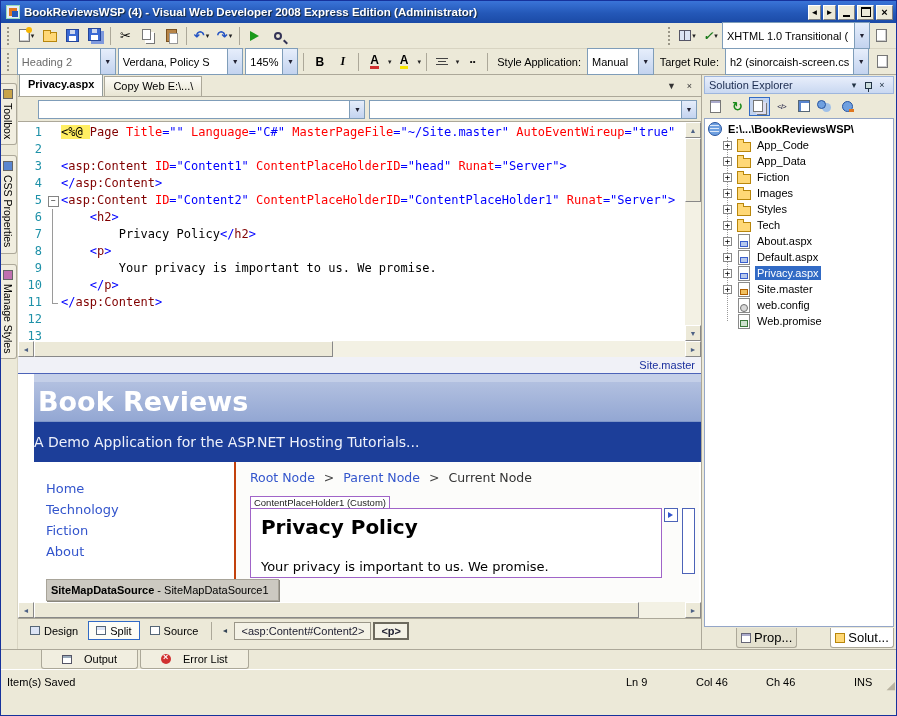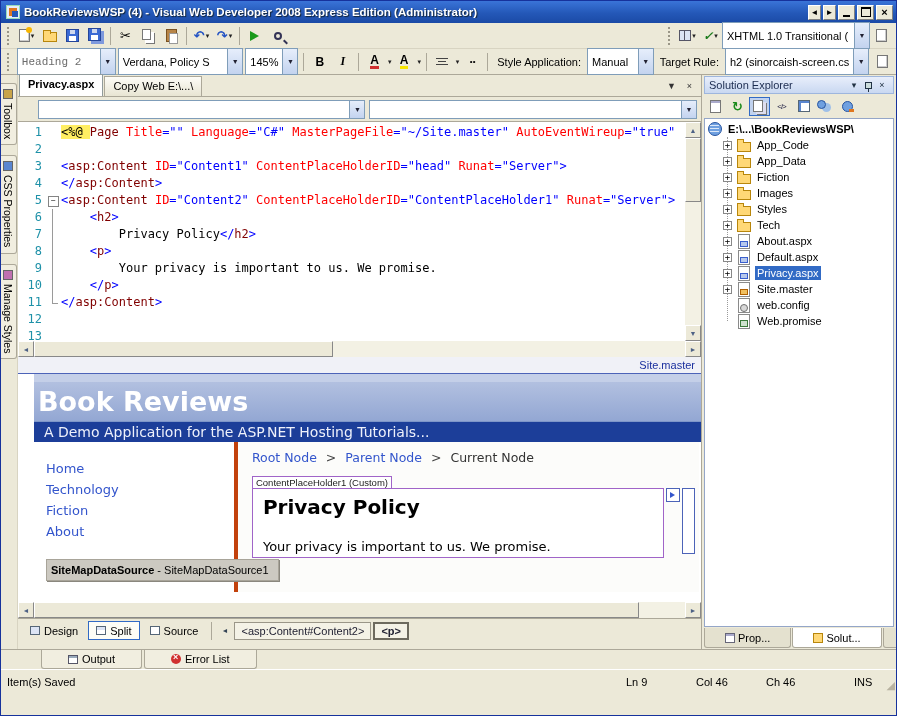--- a/index.html
+++ b/index.html
@@ -125,26 +125,26 @@
   .master-strip { height:17px; background:#f0f1f7; border-bottom:1px solid #4c63b8; display:flex; justify-content:flex-end; align-items:center; padding-right:6px; }
   .master-strip span { color:#1a2f9e; font-size:11px; }
 
   
   .design { height:228px; background:#fff; position:relative; overflow:hidden; }
   .dz-inner { margin-left:16px; height:100%; position:relative; }
   .dz-top { height:8px; background:#c4cfe8; }
   .dz-header { height:40px; background:linear-gradient(180deg,#b2c0e0,#93a7d3); border-bottom:1px solid #7e96c8;
                display:flex; align-items:center; padding-left:4px; }
   .dz-header span { color:#fff; font-size:27px; font-weight:bold; font-family:"DejaVu Sans",sans-serif; letter-spacing:0; }
-  .dz-tagline { height:20px; background:#1c3e99; display:flex; align-items:center; padding-left:10px; }
+  .dz-tagline { height:40px; background:#1c3e99; display:flex; align-items:center; }
   .dz-tagline span { color:#eef1fb; font-size:14px; font-family:"DejaVu Sans",sans-serif; }
   .dz-content { position:relative; height:150px; background:#fff; }
   .dz-nav { position:absolute; left:12px; top:16px; }
   .dz-link { display:block; color:#3355cc; font-size:13px; line-height:21px; font-family:"DejaVu Sans",sans-serif; text-decoration:none; }
-  .dz-main { position:absolute; left:200px; top:0; right:2px; bottom:0; background:#fcfcfa; border-left:4px solid #c2410c; }
+  .dz-main { position:absolute; left:200px; top:0; right:2px; bottom:0; background:#fcfcfa; border-left:2px solid #c2410c; }
   .dz-crumb { position:absolute; left:14px; top:8px; font-size:12.5px; font-family:"DejaVu Sans",sans-serif; white-space:nowrap; }
   .dz-crumb .lnk { color:#3355cc; }
   .dz-crumb .sep { color:#444; margin:0 5px; }
   .dz-crumb .cur { color:#333; }
   .ph-label { position:absolute; left:14px; top:34px; border:1px solid #a064c8; background:#fff; font-size:9.5px; padding:0 3px; color:#222; z-index:3; }
   .ph-box { position:absolute; left:14px; top:46px; width:412px; height:70px; border:1px solid #a064c8; background:#fff; z-index:1; }
   .ph-h2 { position:absolute; left:10px; top:6px; font-size:20px; font-weight:bold; font-family:"DejaVu Sans",sans-serif; color:#000; }
   .ph-p { position:absolute; left:10px; top:50px; font-size:13px; font-family:"DejaVu Sans",sans-serif; color:#000; white-space:nowrap; }
   .smart-tag { position:absolute; left:428px; top:46px; width:14px; height:14px; border:1px solid #4c63b8; background:#fff;
                display:flex; align-items:center; justify-content:center; z-index:4; }
@@ -202,31 +202,31 @@
   .ti-folder::after { content:""; position:absolute; left:1px; top:1px; width:5px; height:3px; background:#ffd876; border:1px solid #b8860b; border-bottom:none; }
   .ti-aspx::before, .ti-master::before, .ti-config::before, .ti-sitemap::before
     { content:""; position:absolute; left:2px; top:0; width:10px; height:13px; background:#fff; border:1px solid #8a8a8a; }
   .ti-aspx::after { content:""; position:absolute; left:4px; top:7px; width:6px; height:4px; background:#b7c8ec; border:1px solid #3a5fcd; }
   .ti-master::after { content:""; position:absolute; left:4px; top:7px; width:6px; height:4px; background:#f0c060; border:1px solid #b06000; }
   .ti-config::after { content:""; position:absolute; left:4px; top:6px; width:6px; height:6px; background:#d8d8d8; border:1px solid #707070; border-radius:50%; }
   .ti-sitemap::after { content:""; position:absolute; left:4px; top:6px; width:6px; height:5px; background:#cfe2cf; border:1px solid #3c7a3c; }
   .t-label { padding:1px 2px; }
   .t-row.sel .t-label { background:#316ac5; color:#fff; }
   .panel-tabs { height:22px; display:flex; align-items:flex-start; padding-top:1px; gap:1px; }
-  .ptab { height:20px; display:flex; align-items:center; gap:3px; padding:0 20px; border:1px solid #aca899; border-top:none;
-          border-radius:0 0 3px 3px; background:#e4e1cf; font-size:11px; white-space:nowrap; }
+  .ptab { height:20px; display:flex; align-items:center; gap:3px; padding:0 4px; border:1px solid #aca899; border-top:none;
+          border-radius:0 0 3px 3px; background:#e4e1cf; font-size:13px; white-space:nowrap;margin-left:32px; }
   .ptab.active { background:#fff; font-weight:normal; }
   .pti { width:10px; height:10px; display:inline-block; border:1px solid #667; background:#dce4f4; flex:none; }
   .pti-prop { background:#fff; box-shadow:inset 0 2px 0 #aac; }
   .pti-solut { background:#ffd876; border-color:#b8860b; }
   .pti-data { border-radius:40%/60%; background:#d8d8d8; }
 
   
   .output-row { height:20px; display:flex; align-items:flex-start; padding-left:40px; gap:2px; border-top:1px solid #aca899; background:#ece9d8; }
-  .otab { height:19px; display:flex; align-items:center; gap:4px; padding:0 26px; border:1px solid #aca899; border-top:none;
+  .otab { height:19px; display:flex; align-items:center; gap:12px; padding:0 20px; border:1px solid #aca899; border-top:none;
           border-radius:0 0 3px 3px; background:#f1eee0; }
   .oi-output { width:10px; height:9px; border:1px solid #556; background:#fff; box-shadow:inset 0 2px 0 #9ab; }
   .oi-error { width:10px; height:10px; border-radius:50%; background:#d03030; position:relative; }
   .oi-error::before { content:"\00D7"; position:absolute; left:2px; top:-2px; color:#fff; font-size:9px; font-weight:bold; }
   .statusbar { height:24px; display:flex; align-items:center; padding:0 6px; border-top:1px solid #fff; background:#ece9d8; position:relative; }
   .sb-msg { flex:1; }
   .sb-field { width:70px; }
   .sb-field.mode { width:36px;margin-left:18px; }
   .sb-grip { position:absolute; right:1px; bottom:1px; font-size:11px; color:#b8b2a0; }
 </style>
@@ -303,21 +303,21 @@
       <span class="combo-arrow">▼</span>
     </div>
     <span class="ibtn">
         <i class="g g-page"></i>
       </span>
   </div>
 
   <div class="toolbar tb2">
     <span class="grip"></span>
     <div class="combo" style="width:104px;">
-      <span class="combo-text" style="color:#6b6b6b;font-family:Liberation Mono, monospace;">Heading 2</span>
+      <span class="combo-text" style="color:#6b6b6b;">Heading 2</span>
       <span class="combo-arrow">▼</span>
     </div>
     <div class="combo" style="width:132px;">
       <span class="combo-text">Verdana, Policy S</span>
       <span class="combo-arrow">▼</span>
     </div>
     <div class="combo" style="width:54px;">
       <span class="combo-text">145%</span>
       <span class="combo-arrow">▼</span>
     </div>

